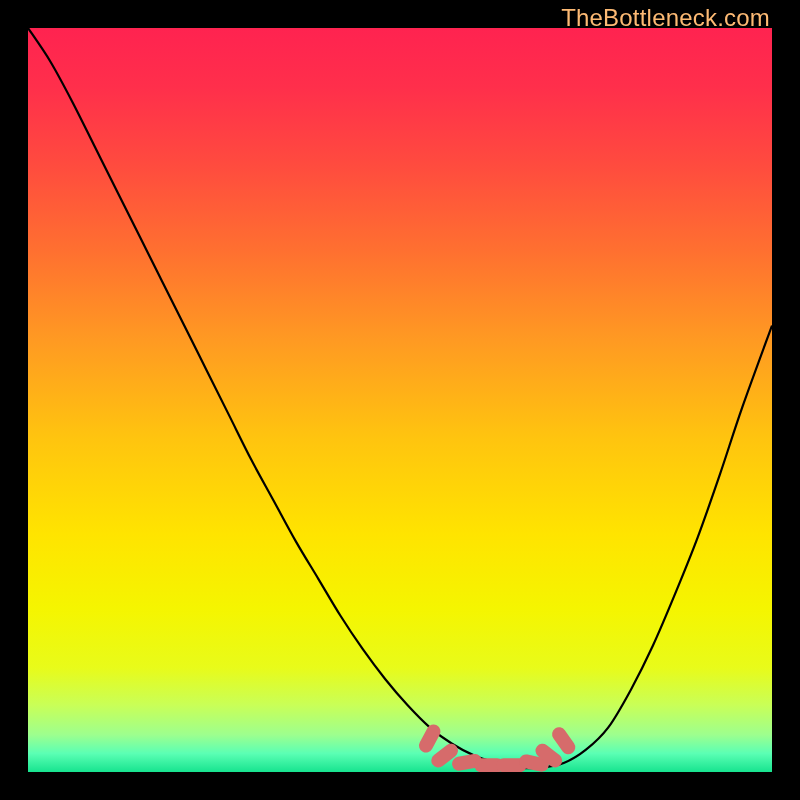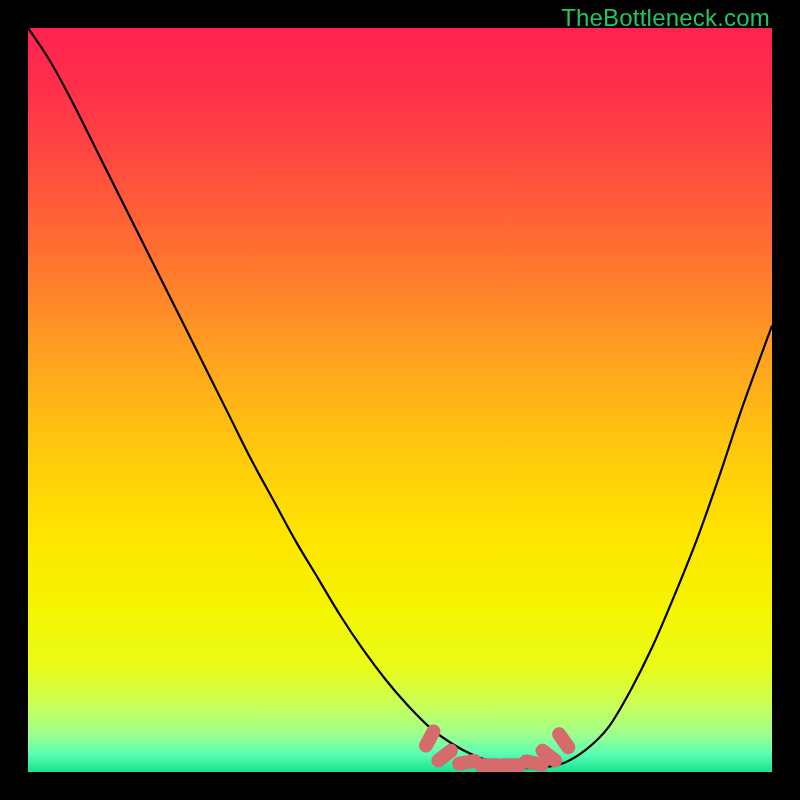--- a/index.html
+++ b/index.html
@@ -24,21 +24,21 @@
     left: 28px;
     top: 28px;
     width: 744px;
     height: 744px;
     overflow: hidden;
   }
   .watermark {
     position: absolute;
     top: 4px;
     right: 30px;
-    color: #22c55e;
+    color: #fdba74;
     font-size: 24px;
     font-weight: 400;
     letter-spacing: 0.2px;
     user-select: none;
   }
 </style>
 </head>
 <body>
 
 <div class="frame">

